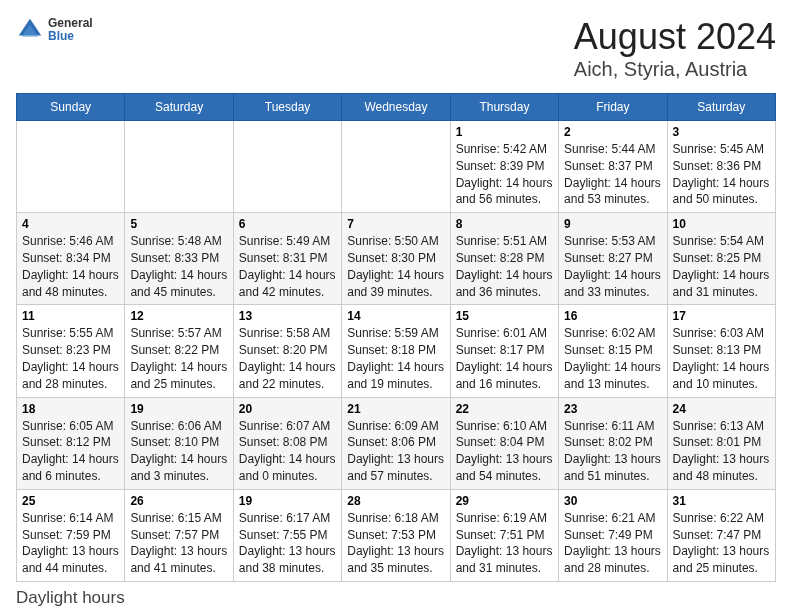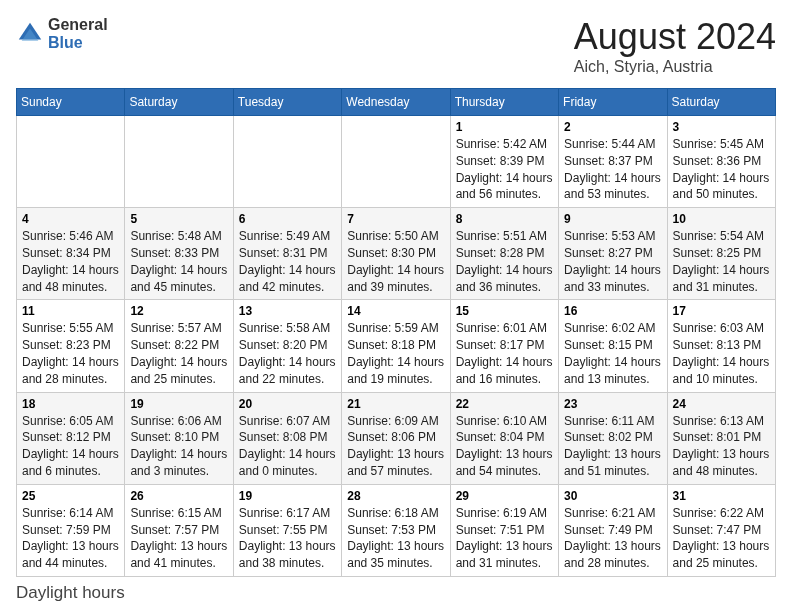--- a/index.html
+++ b/index.html
@@ -15,51 +15,51 @@
       justify-content: space-between;
       align-items: flex-start;
       margin-bottom: 12px;
     }
     .logo {
       display: flex;
       align-items: center;
       gap: 4px;
     }
     .logo-text {
-      font-size: 16px;
+      font-size: 12px;
       font-weight: bold;
       line-height: 1.1;
     }
     .logo-text span.general { color: #333; }
     .logo-text span.blue { color: #2e6db4; }
     .logo-icon {
       width: 28px;
       height: 28px;
     }
     .title-block {
     }
     .month-year {
       font-size: 36px;
       font-weight: normal;
       color: #222;
     }
     .location {
-      font-size: 16px;
+      font-size: 20px;
       color: #444;
     }
     .calendar {
       width: 100%;
       border-collapse: collapse;
       font-size: 11px;
     }
     .calendar th {
       background: #2e6db4;
       color: #fff;
       padding: 6px 4px;
-      text-align: left;
+      text-align: center;
       font-size: 12px;
       font-weight: normal;
       border: 1px solid #1a5a9e;
       margin-top: 40px;
     }
     .calendar td {
       border: 1px solid #ccc;
       vertical-align: top;
       padding: 4px 5px;
       width: 108px;

